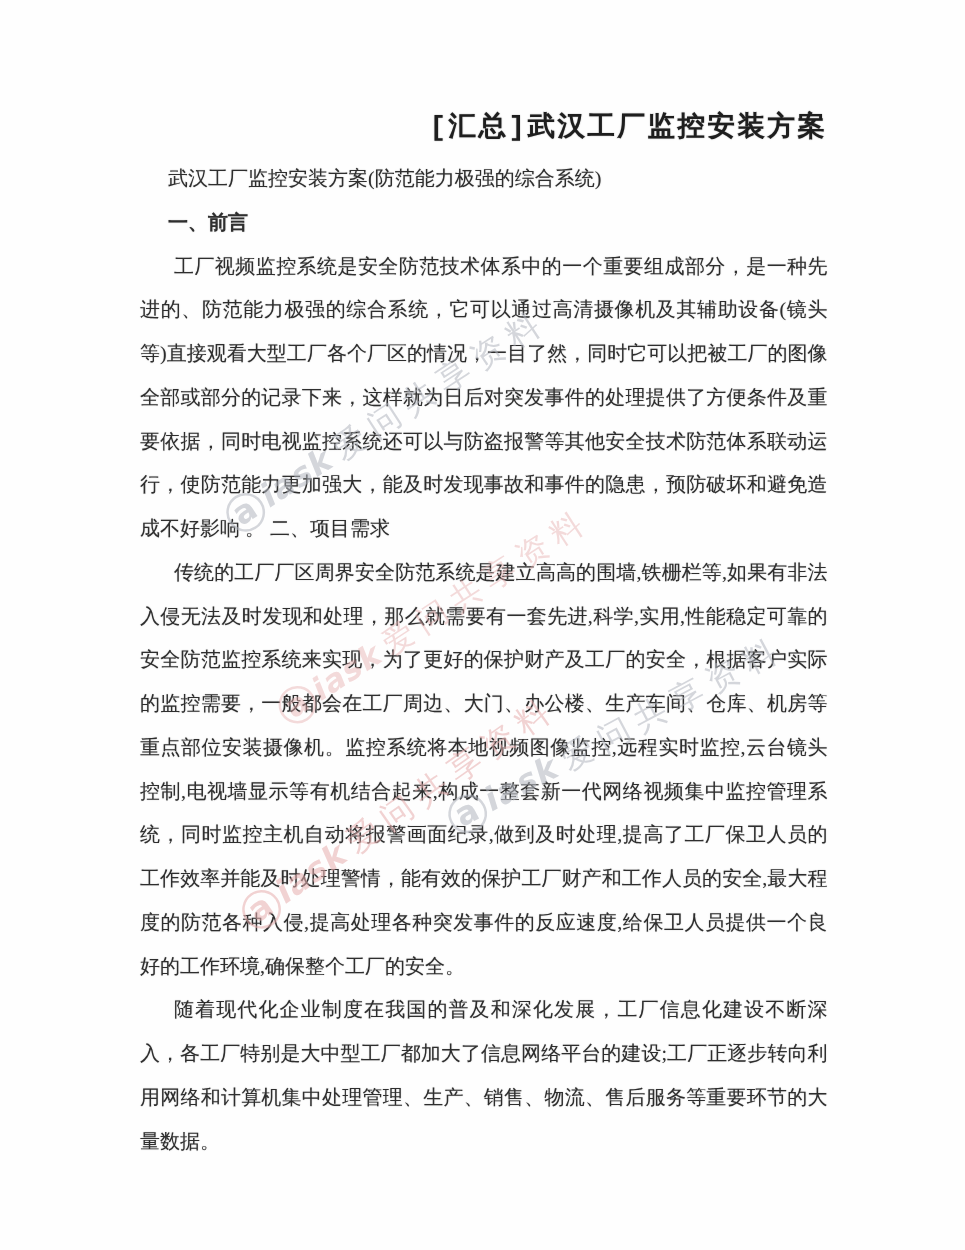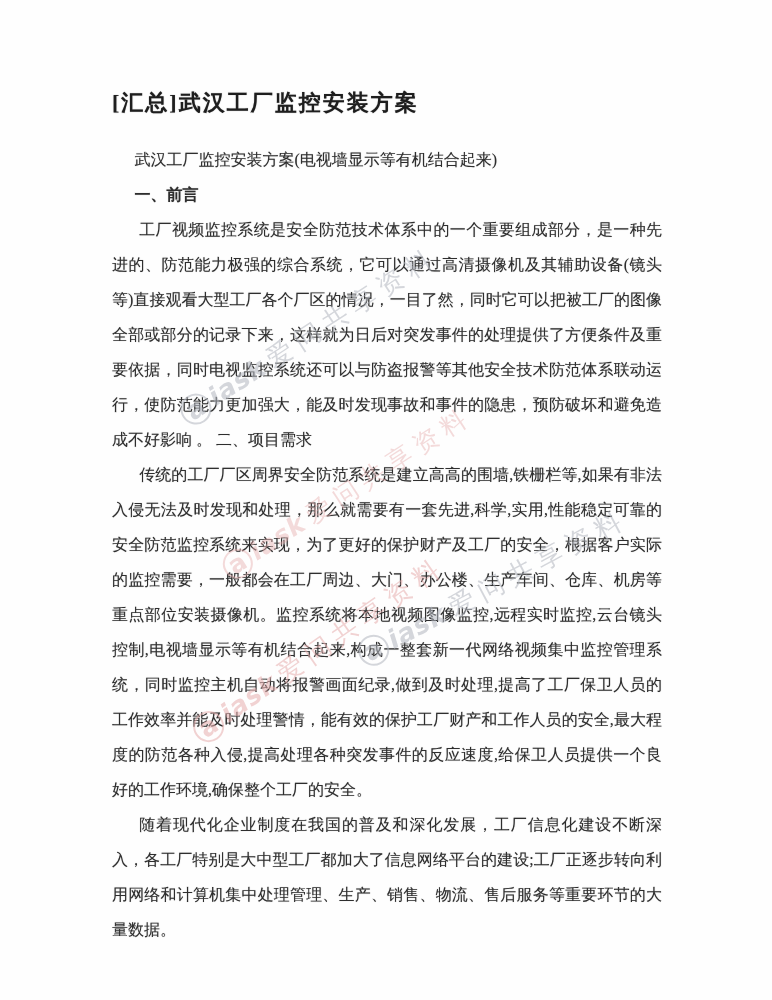--- a/index.html
+++ b/index.html
@@ -10,28 +10,29 @@
     background:#fefefe;
     overflow:hidden;
     font-family:"Liberation Serif","DejaVu Serif",serif;
     color:#2e2e2e;
   }
   .content{
     position:absolute;
     left:112px; right:110px; top:88px;
   }
   .doc-title{
-    margin:0 0 24px 0;
-    text-align:left;
+    margin:0 0 8px 0;
+    text-align:right;
     font-size:22px;
     line-height:30px;
     font-weight:bold;
     letter-spacing:2px;
     color:#1e1e1e;
     text-shadow:0 0 1px rgba(0,0,0,.45);
+    font-family:Liberation Mono, monospace;
   }
   .line{
     margin:0;
     font-size:16px;
     line-height:35px;
     text-shadow:0 0 1px rgba(0,0,0,.30);
   }
   .source-line{ text-indent:1.4em; }
   .heading-line{ text-indent:1.4em;font-weight:bold; }
   .para{
@@ -85,20 +86,20 @@
   </div>
   <div class="wm wm3 wm-gray">
     <span class="wm-logo"><span class="wm-at">a</span><span>iask</span></span><span class="wm-cn">爱问共享资料</span>
   </div>
   <div class="wm wm4 wm-pink">
     <span class="wm-logo"><span class="wm-at">a</span><span>iask</span></span><span class="wm-cn">爱问共享资料</span>
   </div>
 
   <div class="content">
     <h1 class="doc-title">[汇总]武汉工厂监控安装方案</h1>
-    <p class="line source-line">武汉工厂监控安装方案(电视墙显示等有机结合起来)</p>
+    <p class="line source-line">武汉工厂监控安装方案(防范能力极强的综合系统)</p>
     <p class="line heading-line">一、前言</p>
     <p class="line para">工厂视频监控系统是安全防范技术体系中的一个重要组成部分，是一种先进的、防范能力极强的综合系统，它可以通过高清摄像机及其辅助设备(镜头等)直接观看大型工厂各个厂区的情况，一目了然，同时它可以把被工厂的图像全部或部分的记录下来，这样就为日后对突发事件的处理提供了方便条件及重要依据，同时电视监控系统还可以与防盗报警等其他安全技术防范体系联动运行，使防范能力更加强大，能及时发现事故和事件的隐患，预防破坏和避免造成不好影响 。 二、项目需求</p>
     <p class="line para">传统的工厂厂区周界安全防范系统是建立高高的围墙,铁栅栏等,如果有非法入侵无法及时发现和处理，那么就需要有一套先进,科学,实用,性能稳定可靠的安全防范监控系统来实现，为了更好的保护财产及工厂的安全，根据客户实际的监控需要，一般都会在工厂周边、大门、办公楼、生产车间、仓库、机房等重点部位安装摄像机。监控系统将本地视频图像监控,远程实时监控,云台镜头控制,电视墙显示等有机结合起来,构成一整套新一代网络视频集中监控管理系统，同时监控主机自动将报警画面纪录,做到及时处理,提高了工厂保卫人员的工作效率并能及时处理警情，能有效的保护工厂财产和工作人员的安全,最大程度的防范各种入侵,提高处理各种突发事件的反应速度,给保卫人员提供一个良好的工作环境,确保整个工厂的安全。</p>
     <p class="line para">随着现代化企业制度在我国的普及和深化发展，工厂信息化建设不断深入，各工厂特别是大中型工厂都加大了信息网络平台的建设;工厂正逐步转向利用网络和计算机集中处理管理、生产、销售、物流、售后服务等重要环节的大量数据。</p>
   </div>
 
 </div>
 
 </body></html>

